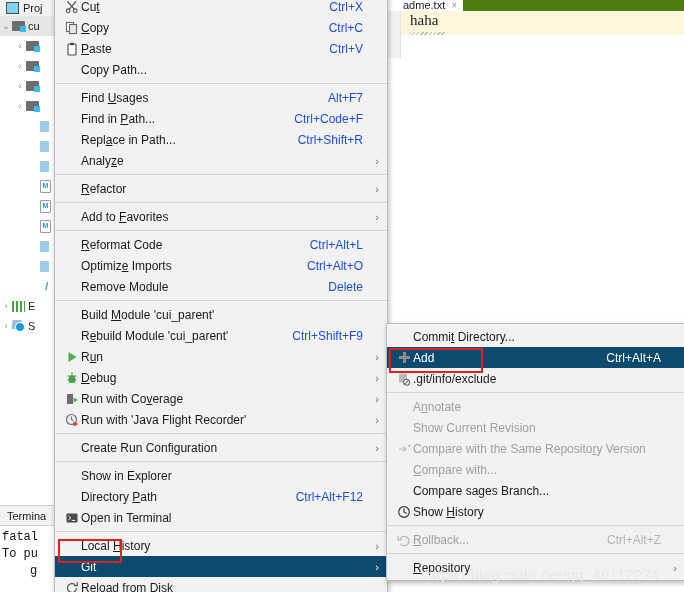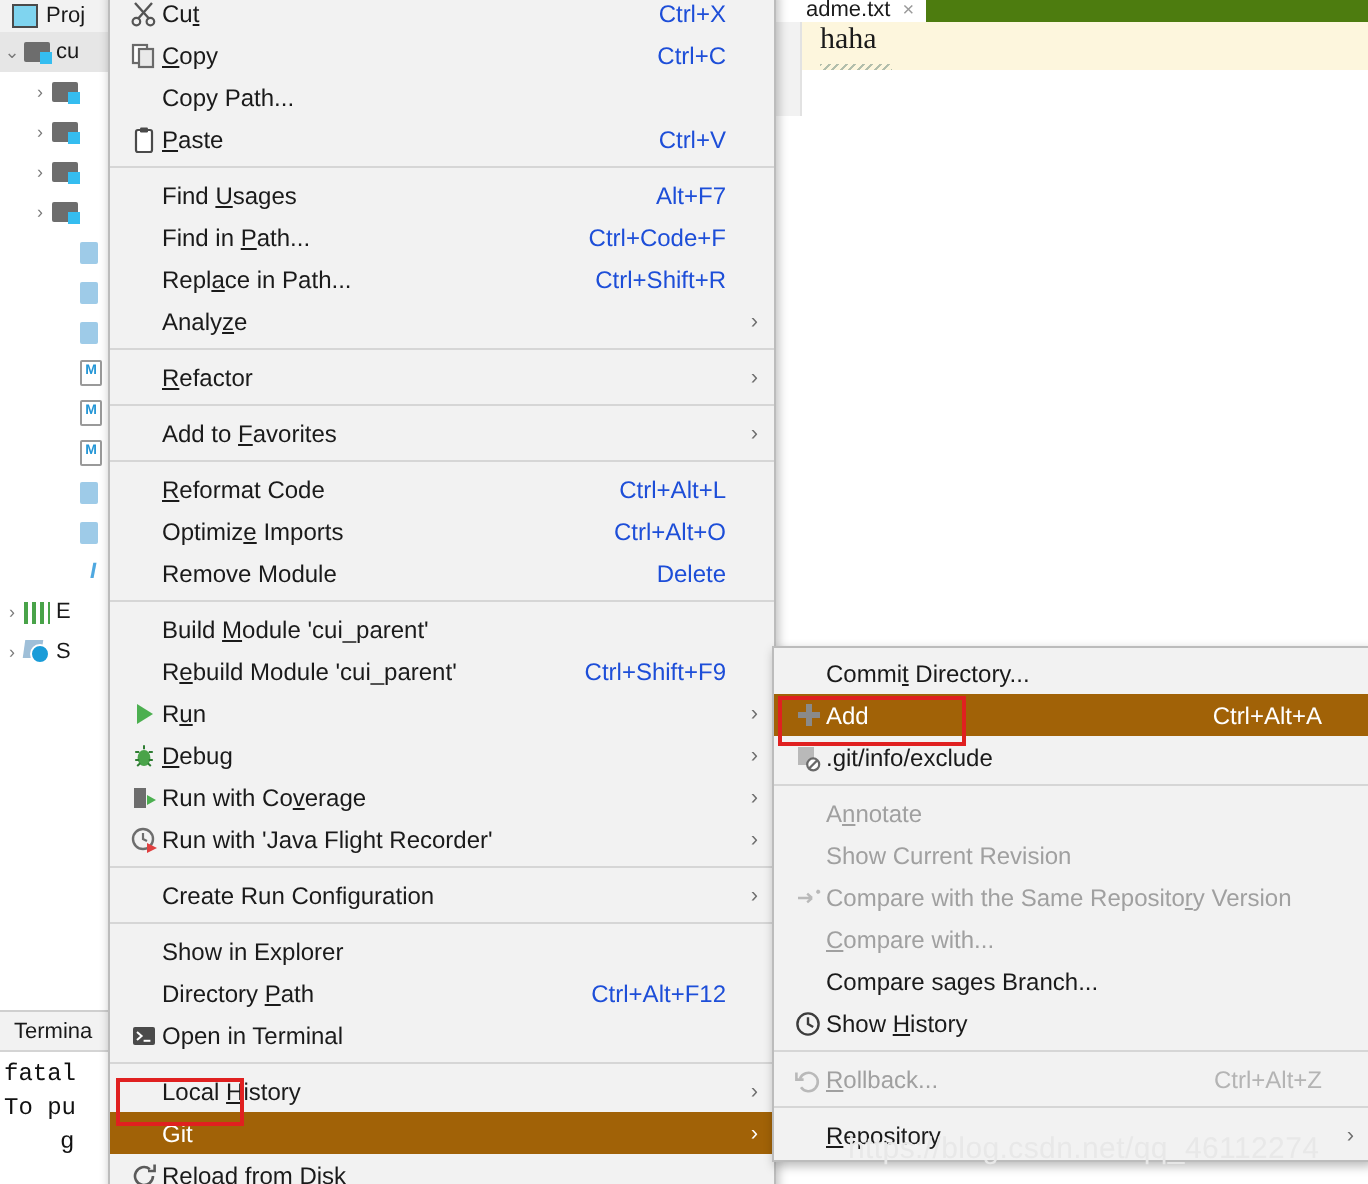--- a/index.html
+++ b/index.html
@@ -91,21 +91,21 @@
   .menu{
     position:absolute;background:#f2f2f2;
     border:1px solid #bcbcbc;
     box-shadow:1px 2px 5px rgba(0,0,0,.28);
     padding:2px 0;
   }
   .mi{
     position:relative;height:21px;display:flex;align-items:center;
     padding:0 0 0 8px;white-space:nowrap;font-size:12px;color:#1a1a1a;
   }
-  .mi.hl{background:#a16207;color:#ffffff;}
+  .mi.hl{background:#0c4a6e;color:#ffffff;}
   .mi.disabled{color:#a0a0a0;text-align:right;}
   .mi .ico{width:18px;flex:0 0 auto;display:flex;align-items:center;justify-content:center;}
   .mi .lbl{flex:0 0 auto;}
   .mi .acc{position:absolute;right:24px;color:#1d4ed8;font-size:12px;}
   .mi.hl .acc{color:#ffffff;}
   .mi.disabled .acc{color:#b4b4b4;}
   .mi .arw{position:absolute;right:8px;color:#6f6f6f;font-size:11px;}
   .mi.hl .arw{color:#ffffff;}
   .msep{height:1px;background:#d6d6d6;margin:3px 0;}
   .u{text-decoration:underline;text-underline-offset:1px;}
@@ -284,32 +284,32 @@
       <span class="ico">
         <svg width="14" height="14" viewBox="0 0 14 14" fill="none">
           <rect x="1.5" y="1.5" width="7" height="9" stroke="#6a6a6a" stroke-width="1.1" fill="#fff"></rect>
           <rect x="4.5" y="3.5" width="7" height="9" stroke="#6a6a6a" stroke-width="1.1" fill="#e9e9e9"></rect>
         </svg>
       </span>
       <span class="lbl"><span class="u">C</span>opy</span>
       <span class="acc">Ctrl+C</span>
     </div>
     <div class="mi">
-      <span class="ico"></span>
-      <span class="lbl">Copy Path...</span>
-    </div>
-    <div class="mi">
       <span class="ico">
         <svg width="14" height="14" viewBox="0 0 14 14" fill="none">
           <rect x="3" y="2" width="8" height="11" rx="1" stroke="#4a4a4a" stroke-width="1.1" fill="#fff"></rect>
           <rect x="5" y="0.8" width="4" height="2.4" rx="0.6" fill="#4a4a4a"></rect>
         </svg>
       </span>
       <span class="lbl"><span class="u">P</span>aste</span>
       <span class="acc">Ctrl+V</span>
+    </div>
+    <div class="mi">
+      <span class="ico"></span>
+      <span class="lbl">Copy Path...</span>
     </div>
     <div class="msep"></div>
     <div class="mi">
       <span class="ico"></span>
       <span class="lbl">Find <span class="u">U</span>sages</span>
       <span class="acc">Alt+F7</span>
     </div>
     <div class="mi">
       <span class="ico"></span>
       <span class="lbl">Find in <span class="u">P</span>ath...</span>

